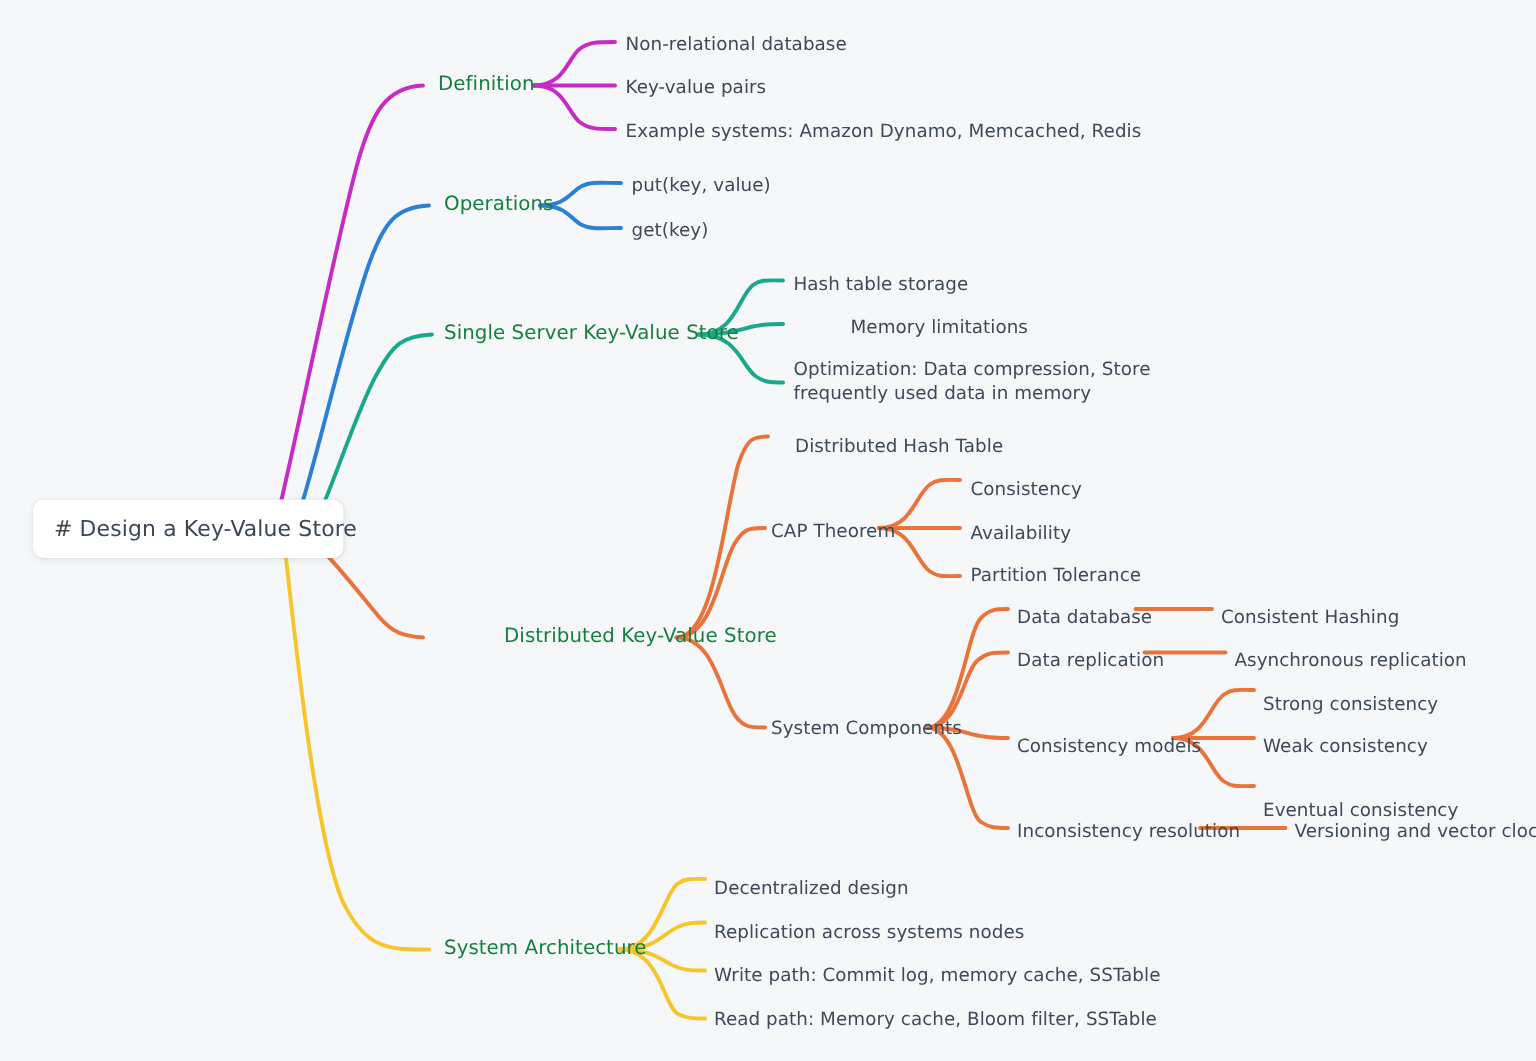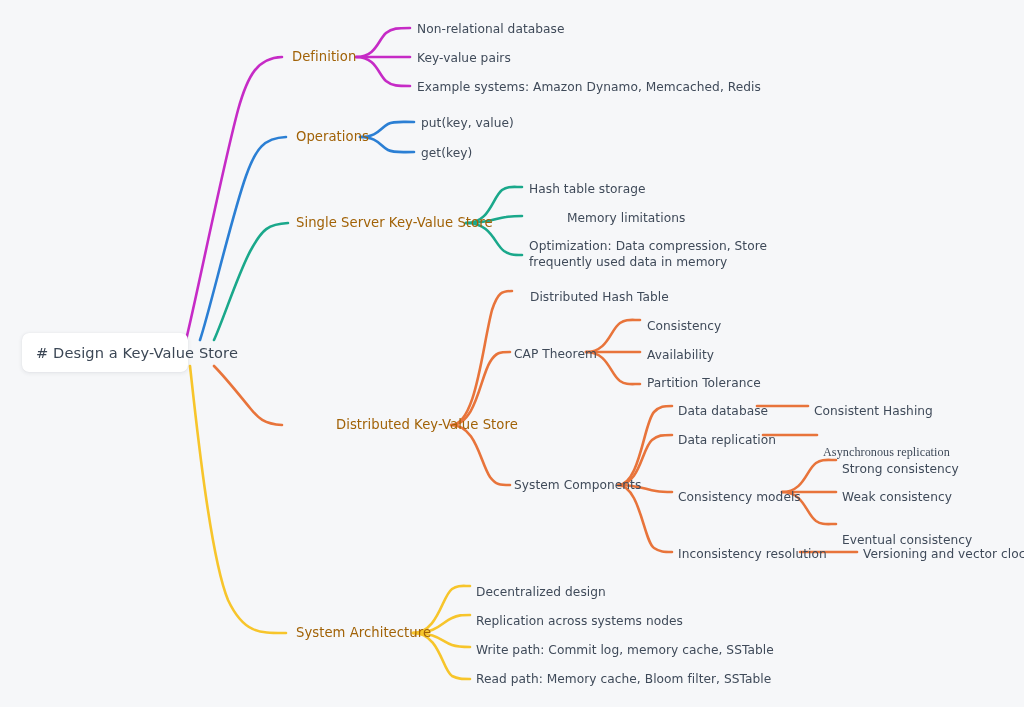--- a/index.html
+++ b/index.html
@@ -29,31 +29,31 @@
   .node-label {
     position: absolute;
     color: #3f4a59;
     font-size: 12.2px;
     line-height: 16px;
     white-space: pre;
     letter-spacing: 0.05px;
   }
   .node-label.lvl1 {
     font-size: 13.2px;
-    color: #a16207;
+    color: #15803d;
   }
   .node-label.wrap {
     white-space: normal;
     width: 272px;
   }
   #root-node {
     position: absolute;
     left: 22px;
     top: 333px;
-    width: 166px;
+    width: 207px;
     height: 39px;
     background: #ffffff;
     border-radius: 7px;
     box-shadow: 0 1px 4px rgba(40, 50, 70, 0.10), 0 0 1px rgba(40,50,70,0.10);
     display: flex;
     align-items: center;
     box-sizing: border-box;
     padding-left: 14px;
   }
   #root-node .root-text {
@@ -139,21 +139,21 @@
 <div class="node-label" style="left:514px; top:477px;">System Components</div>
 
 <div class="node-label" style="left:647px; top:318px;">Consistency</div>
 <div class="node-label" style="left:647px; top:347px;">Availability</div>
 <div class="node-label" style="left:647px; top:375px;">Partition Tolerance</div>
 
 <div class="node-label" style="left:678px; top:403px;">Data database</div>
 <div class="node-label" style="left:814px; top:403px;">Consistent Hashing</div>
 
 <div class="node-label" style="left:678px; top:432px;">Data replication</div>
-<div class="node-label" style="left:823px; top:444px;font-family:Liberation Serif, serif;">Asynchronous replication</div>
+<div class="node-label" style="left:823px; top:432px;">Asynchronous replication</div>
 
 <div class="node-label" style="left:678px; top:489px;">Consistency models</div>
 <div class="node-label" style="left:842px; top:461px;">Strong consistency</div>
 <div class="node-label" style="left:842px; top:489px;">Weak consistency</div>
 <div class="node-label" style="left:842px; top:504px;margin-top:28px;">Eventual consistency</div>
 
 <div class="node-label" style="left:678px; top:546px;">Inconsistency resolution</div>
 <div class="node-label" style="left:863px; top:546px;">Versioning and vector clocks</div>
 
 <div class="node-label" style="left:476px; top:584px;">Decentralized design</div>

